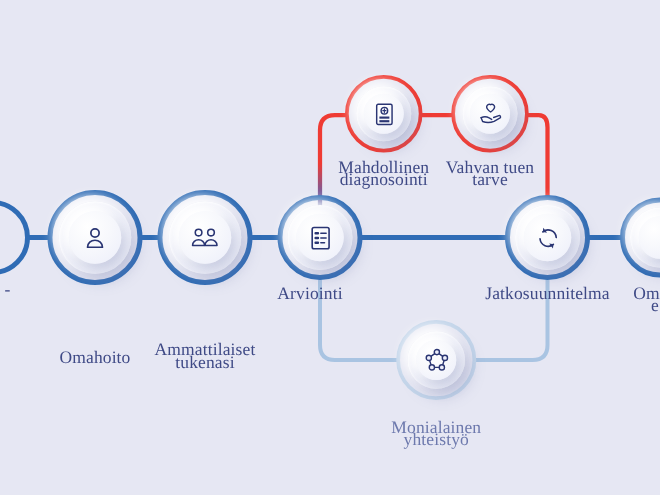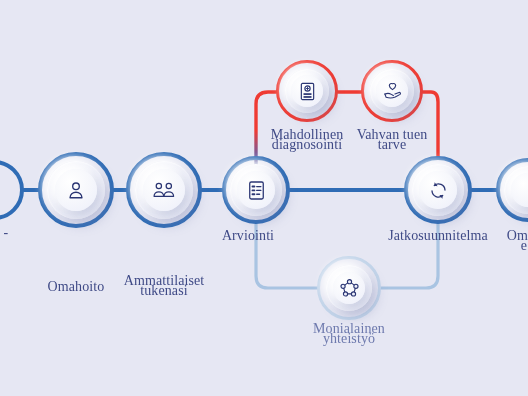--- a/index.html
+++ b/index.html
@@ -212,17 +212,17 @@
         <svg width="21" height="20" viewBox="0 0 24 23" fill="none" stroke="#2a3573" stroke-width="1.3" stroke-linejoin="round">
           <path d="M12 4.2 19.4 9.6 16.6 18.3H7.4L4.6 9.6z"></path>
           <circle cx="12" cy="4.2" r="2.4" fill="#eceefa"></circle>
           <circle cx="19.4" cy="9.6" r="2.4" fill="#eceefa"></circle>
           <circle cx="16.6" cy="18.3" r="2.4" fill="#eceefa"></circle>
           <circle cx="7.4" cy="18.3" r="2.4" fill="#eceefa"></circle>
           <circle cx="4.6" cy="9.6" r="2.4" fill="#eceefa"></circle>
         </svg>
       </div>
     </div>
-    <div class="label muted" style="left:304px;top:324px;width:90px;">Monialainen
+    <div class="label muted" style="left:304px;top:338px;width:90px;">Monialainen
 yhteistyö</div>
   </div>
 
 </div>
 
 </body></html>

